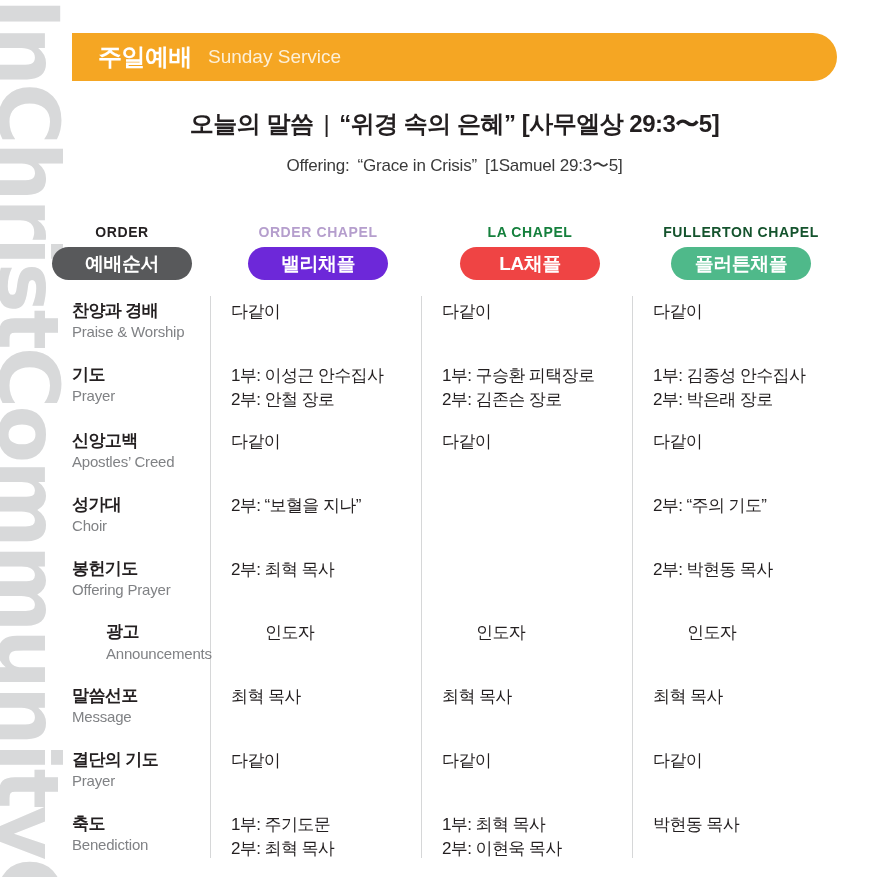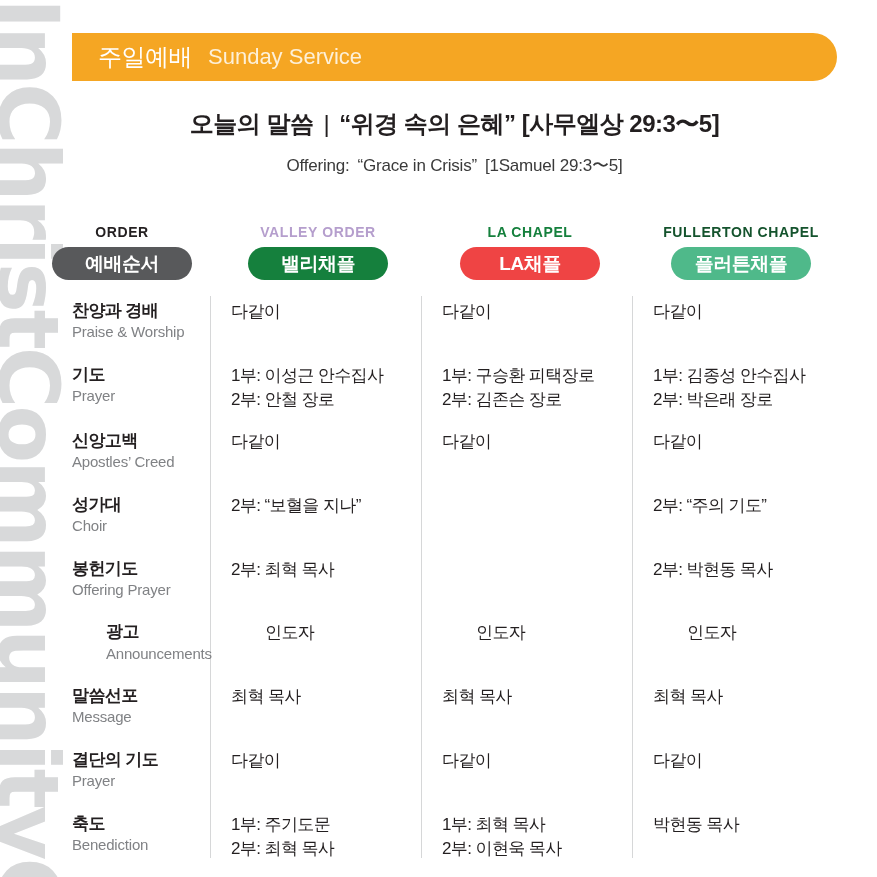--- a/index.html
+++ b/index.html
@@ -49,27 +49,27 @@
     width: 765px;
     height: 48px;
     background: #f5a623;
     border-radius: 0 24px 24px 0;
     display: flex;
     align-items: center;
   }
   .banner-title-kr {
     color: #ffffff;
     font-size: 24px;
-    font-weight: normal;
+    font-weight: bold;
     margin-left: 26px;
     letter-spacing: -0.5px;
   }
   .banner-title-en {
     color: #fdf0d8;
-    font-size: 22px;
+    font-size: 19px;
     margin-left: 16px;
     letter-spacing: 0px;
   }
 
   
   .message-block {
     position: absolute;
     left: 72px;
     top: 108px;
     width: 765px;
@@ -198,22 +198,22 @@
   <div class="message-en">
     <span>Offering:</span><span class="gap"></span><span>“Grace in Crisis”</span><span class="gap"></span><span>[1Samuel 29:3〜5]</span>
   </div>
 </div>
 
 <div class="col-head" id="head-order">
   <div class="en" style="color: rgb(35, 31, 32);">ORDER</div>
   <div class="pill" style="background: rgb(88, 89, 91);">예배순서</div>
 </div>
 <div class="col-head" id="head-valley">
-  <div class="en" style="color: rgb(181, 158, 205);">VALLEY ORDER</div>
-  <div class="pill" style="background: #15803d;">밸리채플</div>
+  <div class="en" style="color: rgb(181, 158, 205);">ORDER CHAPEL</div>
+  <div class="pill" style="background: #6d28d9;">밸리채플</div>
 </div>
 <div class="col-head" id="head-la">
   <div class="en" style="color: #15803d;">LA CHAPEL</div>
   <div class="pill" style="background: #ef4444;">LA채플</div>
 </div>
 <div class="col-head" id="head-full">
   <div class="en" style="color: #14532d;">FULLERTON CHAPEL</div>
   <div class="pill" style="background: rgb(79, 185, 138);">플러튼채플</div>
 </div>
 

